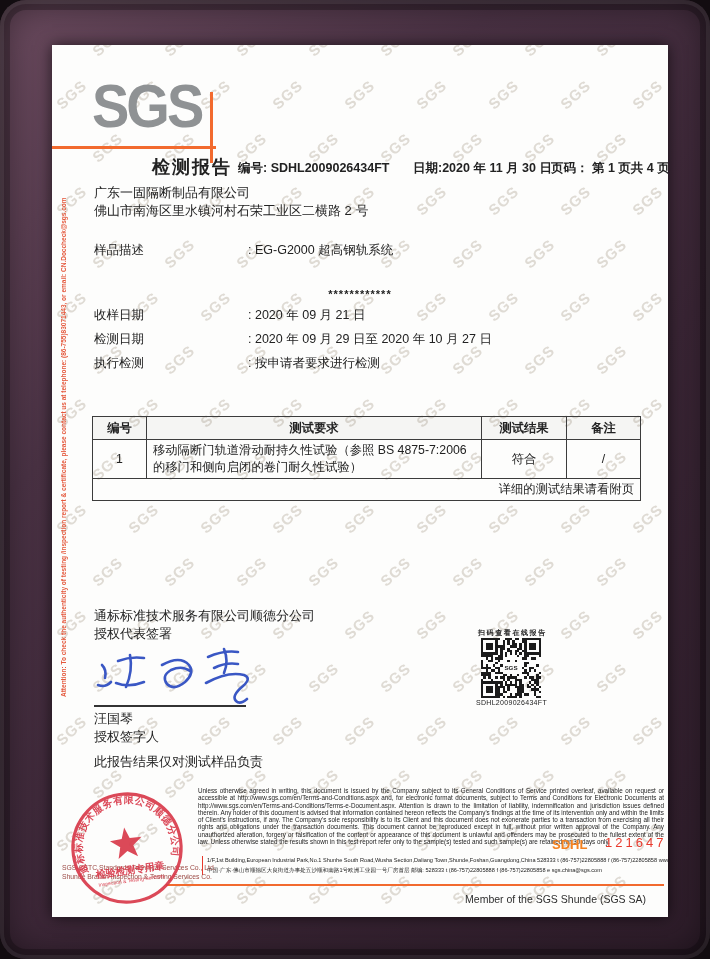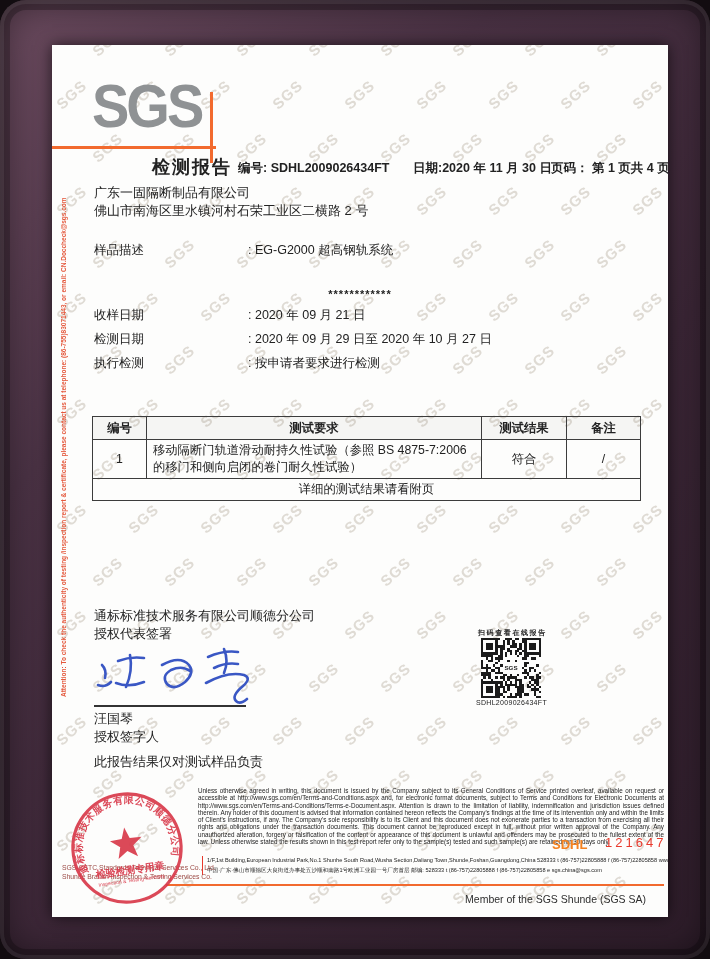--- a/index.html
+++ b/index.html
@@ -37,21 +37,21 @@
   .section-title { left:0; top:347px; width:616px; text-align:center; font-size:13.5px;
     font-weight:700; text-decoration:underline; text-underline-offset:3px; }
 
   table.results { position:absolute; left:40px; top:371px; width:548px; z-index:2;
     border-collapse:collapse; font-size:12.3px; table-layout:fixed; }
   table.results th, table.results td { border:1px solid #3c3c3c; padding:2px 6px; background:transparent; }
   table.results th { font-weight:700; height:23px; background:rgba(90,90,80,.05); }
   table.results td { height:auto; }
   .c-no{width:54px;text-align:center;} .c-req{width:335px;} .c-res{width:85px;text-align:center;} .c-rem{width:74px;text-align:center;}
   td.req { line-height:17px; padding:3px 8px; }
-  td.note { text-align:center; height:21px; }
+  td.note { text-align:right; height:21px; }
 
   .sig-company { left:42px; top:562px; font-size:13px; }
   .sig-label   { left:42px; top:580px; font-size:13px; }
   .sig-svg { left:38px; top:596px; }
   .sig-line { left:42px; top:660px; width:152px; height:1.5px; background:#333; }
   .sig-name  { left:42px; top:665px; font-size:13px; }
   .sig-title { left:42px; top:683px; font-size:13px; }
   .sig-resp  { left:42px; top:708px; font-size:13px; }
 
   .qr-caption { left:426px; top:583px; width:66px; font-size:7px; font-weight:700;

